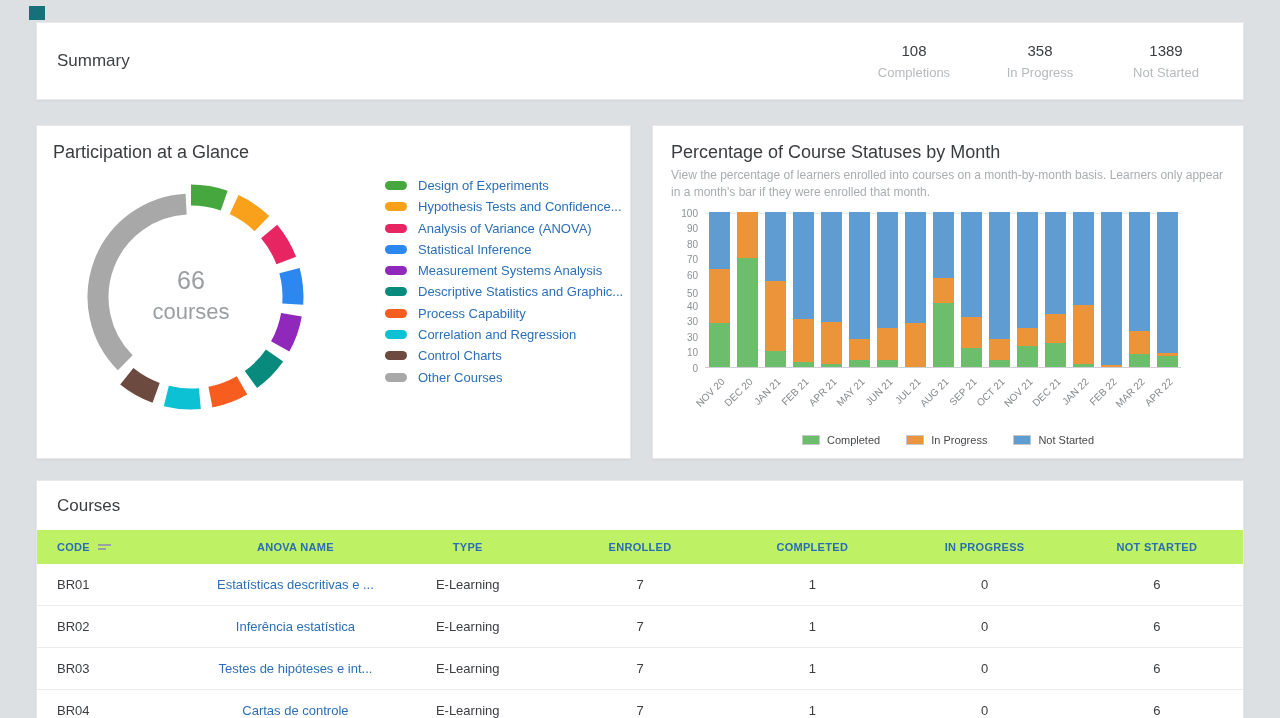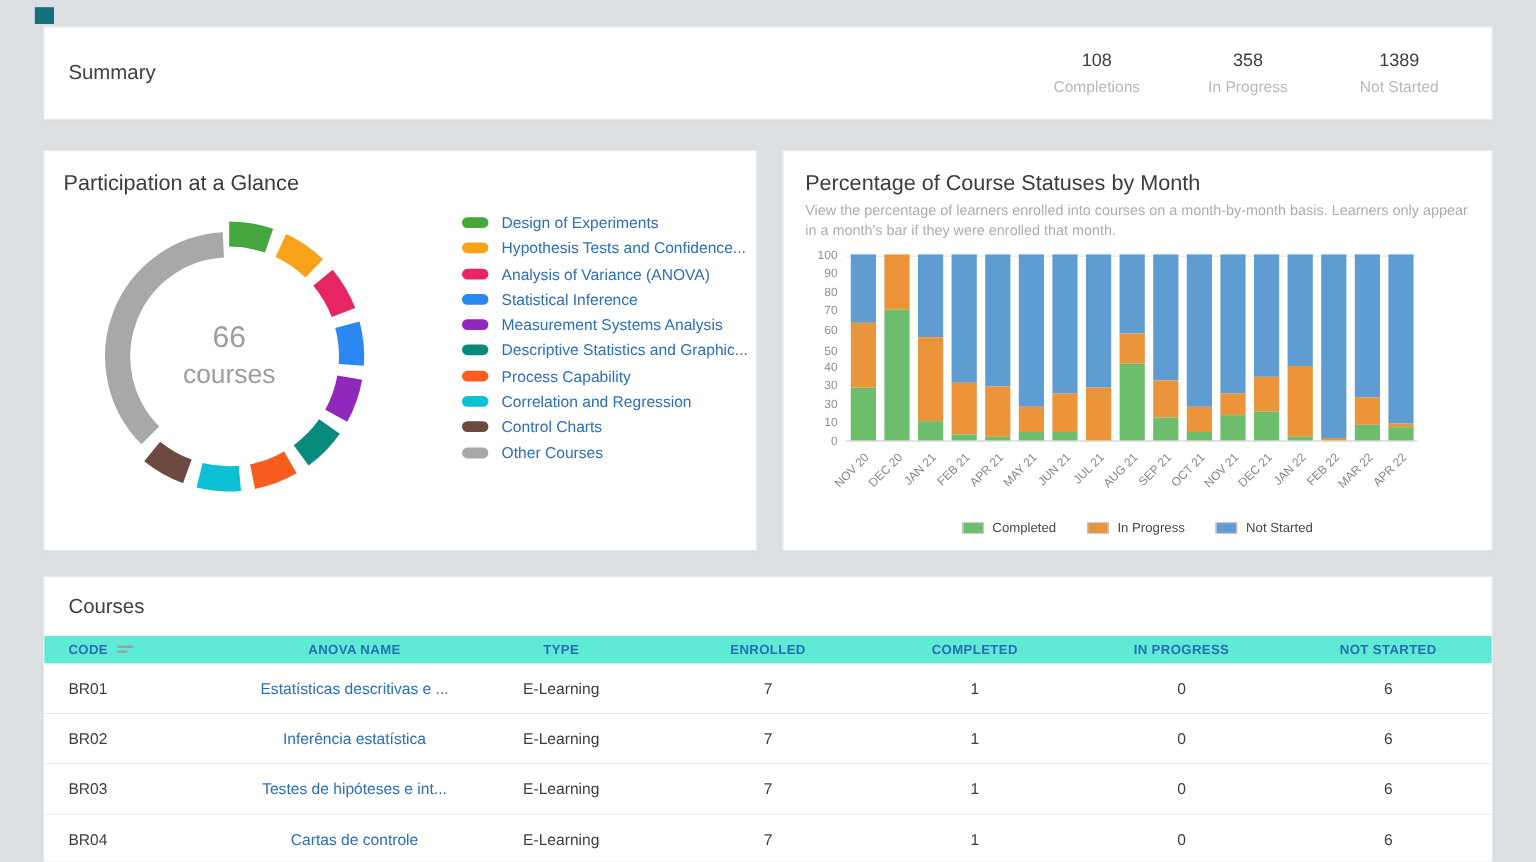--- a/index.html
+++ b/index.html
@@ -51,21 +51,21 @@
   .xlabel{ position:absolute; width:100px; text-align:right; font-size:10px; color:#85888b;
            white-space:nowrap; transform:rotate(-45deg); transform-origin:100% 0; }
   .bar-legend{ display:flex; justify-content:center; gap:26px; margin-top:6px; }
   .blegend-item{ display:flex; align-items:center; gap:7px; }
   .blegend-swatch{ width:18px; height:10px; border:1px solid #c6c9cc; }
   .blegend-label{ font-size:11px; color:#47494c; }
   
   .courses-card{ position:absolute; left:36px; top:480px; width:1208px; height:238px; }
   .courses-title{ font-size:17px; font-weight:400; color:#3c3e42; padding:15px 20px 14px; }
   .thead, .trow{ display:grid; grid-template-columns:repeat(7, 1fr); align-items:center; }
-  .thead{ background:#5eead4; height:23px; }
+  .thead{ background:#bef264; height:34px; }
   .th{ font-size:11px; font-weight:bold; color:#2a6db5; text-align:center; letter-spacing:.3px; cursor:pointer; }
   .th.first, .td.first{ text-align:left; padding-left:20px; }
   .sort-icon{ display:inline-block; vertical-align:middle; margin-left:8px; width:13px; }
   .sort-icon i{ display:block; height:2px; background:#9aa0a5; margin-bottom:2px; }
   .sort-icon i:nth-child(1){ width:13px; } .sort-icon i:nth-child(2){ width:8px; }
   .trow{ height:42px; border-bottom:1px solid #e9ebec; background:#fff; }
   .td{ font-size:13px; color:#3b3d41; text-align:center; }
   .td.link{ color:#2b6fb8; cursor:pointer; }
 </style>
 </head>

